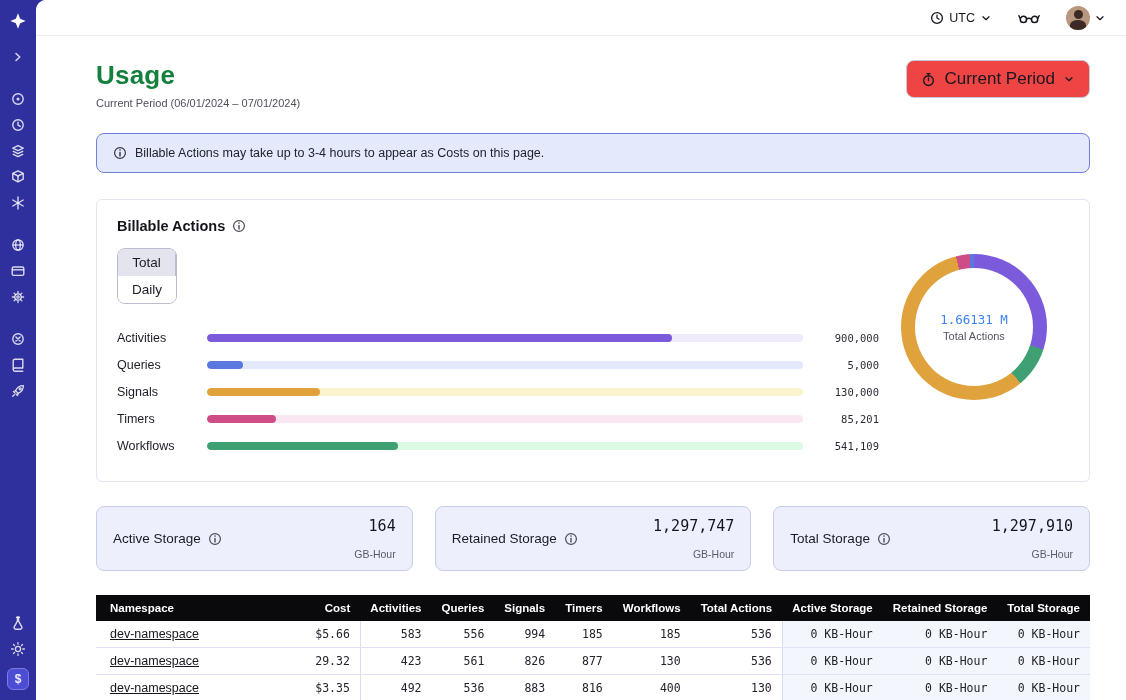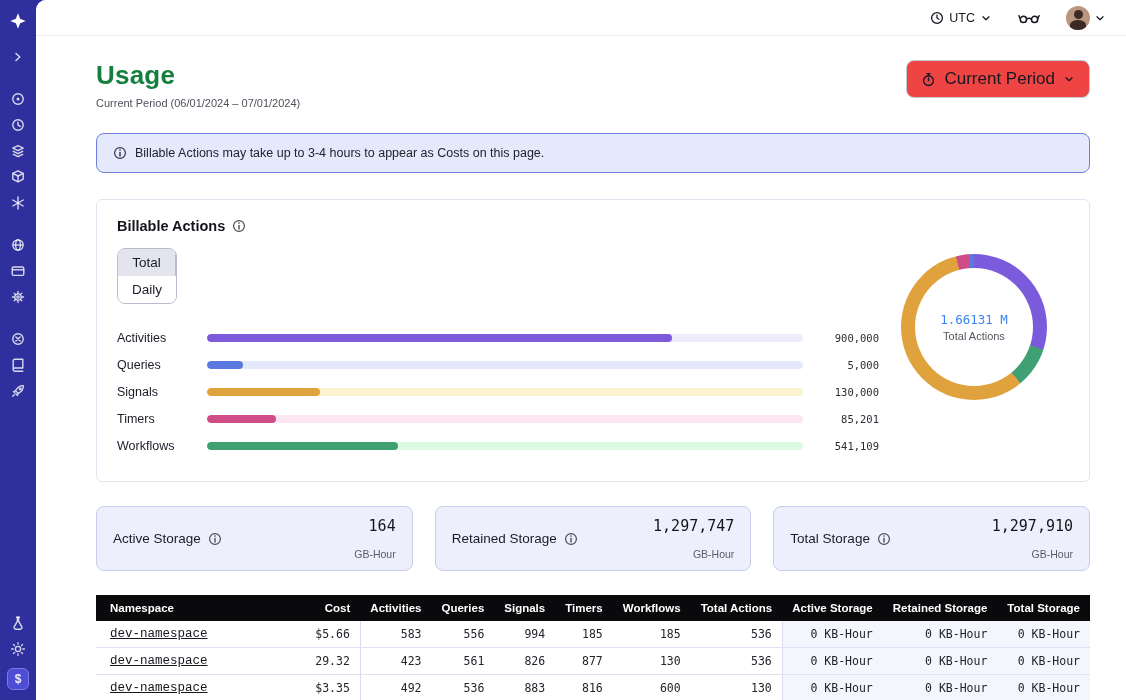--- a/index.html
+++ b/index.html
@@ -63,21 +63,21 @@
   .stat-label { font-size:13.5px; color:#1b1b26; display:flex; align-items:center; gap:7px; }
   .stat-right { text-align:right; }
   .stat-value { font-family:"DejaVu Sans Mono",monospace; font-size:15px; color:#15151d; }
   .stat-unit { font-size:10.5px; color:#5b5b66; margin-top:13px; }
 
   
   .usage-table { margin-top:24px; width:100%; border-collapse:collapse; }
   .usage-table th { background:#0a0a0d; color:#fff; font-size:11.5px; font-weight:600; padding:7px 10px; text-align:right; white-space:nowrap; }
   .usage-table th:first-child { text-align:left; padding-left:14px; }
   .usage-table td { padding:6px 10px; border-bottom:1px solid #dfe2f4; font-family:"DejaVu Sans Mono",monospace; font-size:11.5px; color:#23232c; text-align:right; white-space:nowrap; }
-  .usage-table td:first-child { text-align:left; padding-left:14px; font-family:Liberation Mono, monospace; font-size:12.5px; }
+  .usage-table td:first-child { text-align:left; padding-left:14px; font-family:Liberation Sans, sans-serif; font-size:12.5px; }
   .usage-table td:nth-child(3), .usage-table td:nth-child(9) { border-left:1px solid #d9dcef; }
   .usage-table td:nth-child(n+9) { background:#f4f6fd; }
   .ns-link { color:#16161d; text-decoration:underline; cursor:pointer; }
   .partial-strip { margin-top:7px; height:5px; background:#26262b; }
 </style>
 </head>
 <body>
 
 <div class="app">
 
@@ -412,21 +412,21 @@
               <td>0 KB-Hour</td>
               <td>0 KB-Hour</td>
             </tr>
             <tr>
               <td><a class="ns-link">dev-namespace</a></td>
               <td>$3.35</td>
               <td>492</td>
               <td>536</td>
               <td>883</td>
               <td>816</td>
-              <td>600</td>
+              <td>400</td>
               <td>130</td>
               <td>0 KB-Hour</td>
               <td>0 KB-Hour</td>
               <td>0 KB-Hour</td>
             </tr>
           </tbody>
       </table>
       <div class="partial-strip"></div>
 
     </div>

